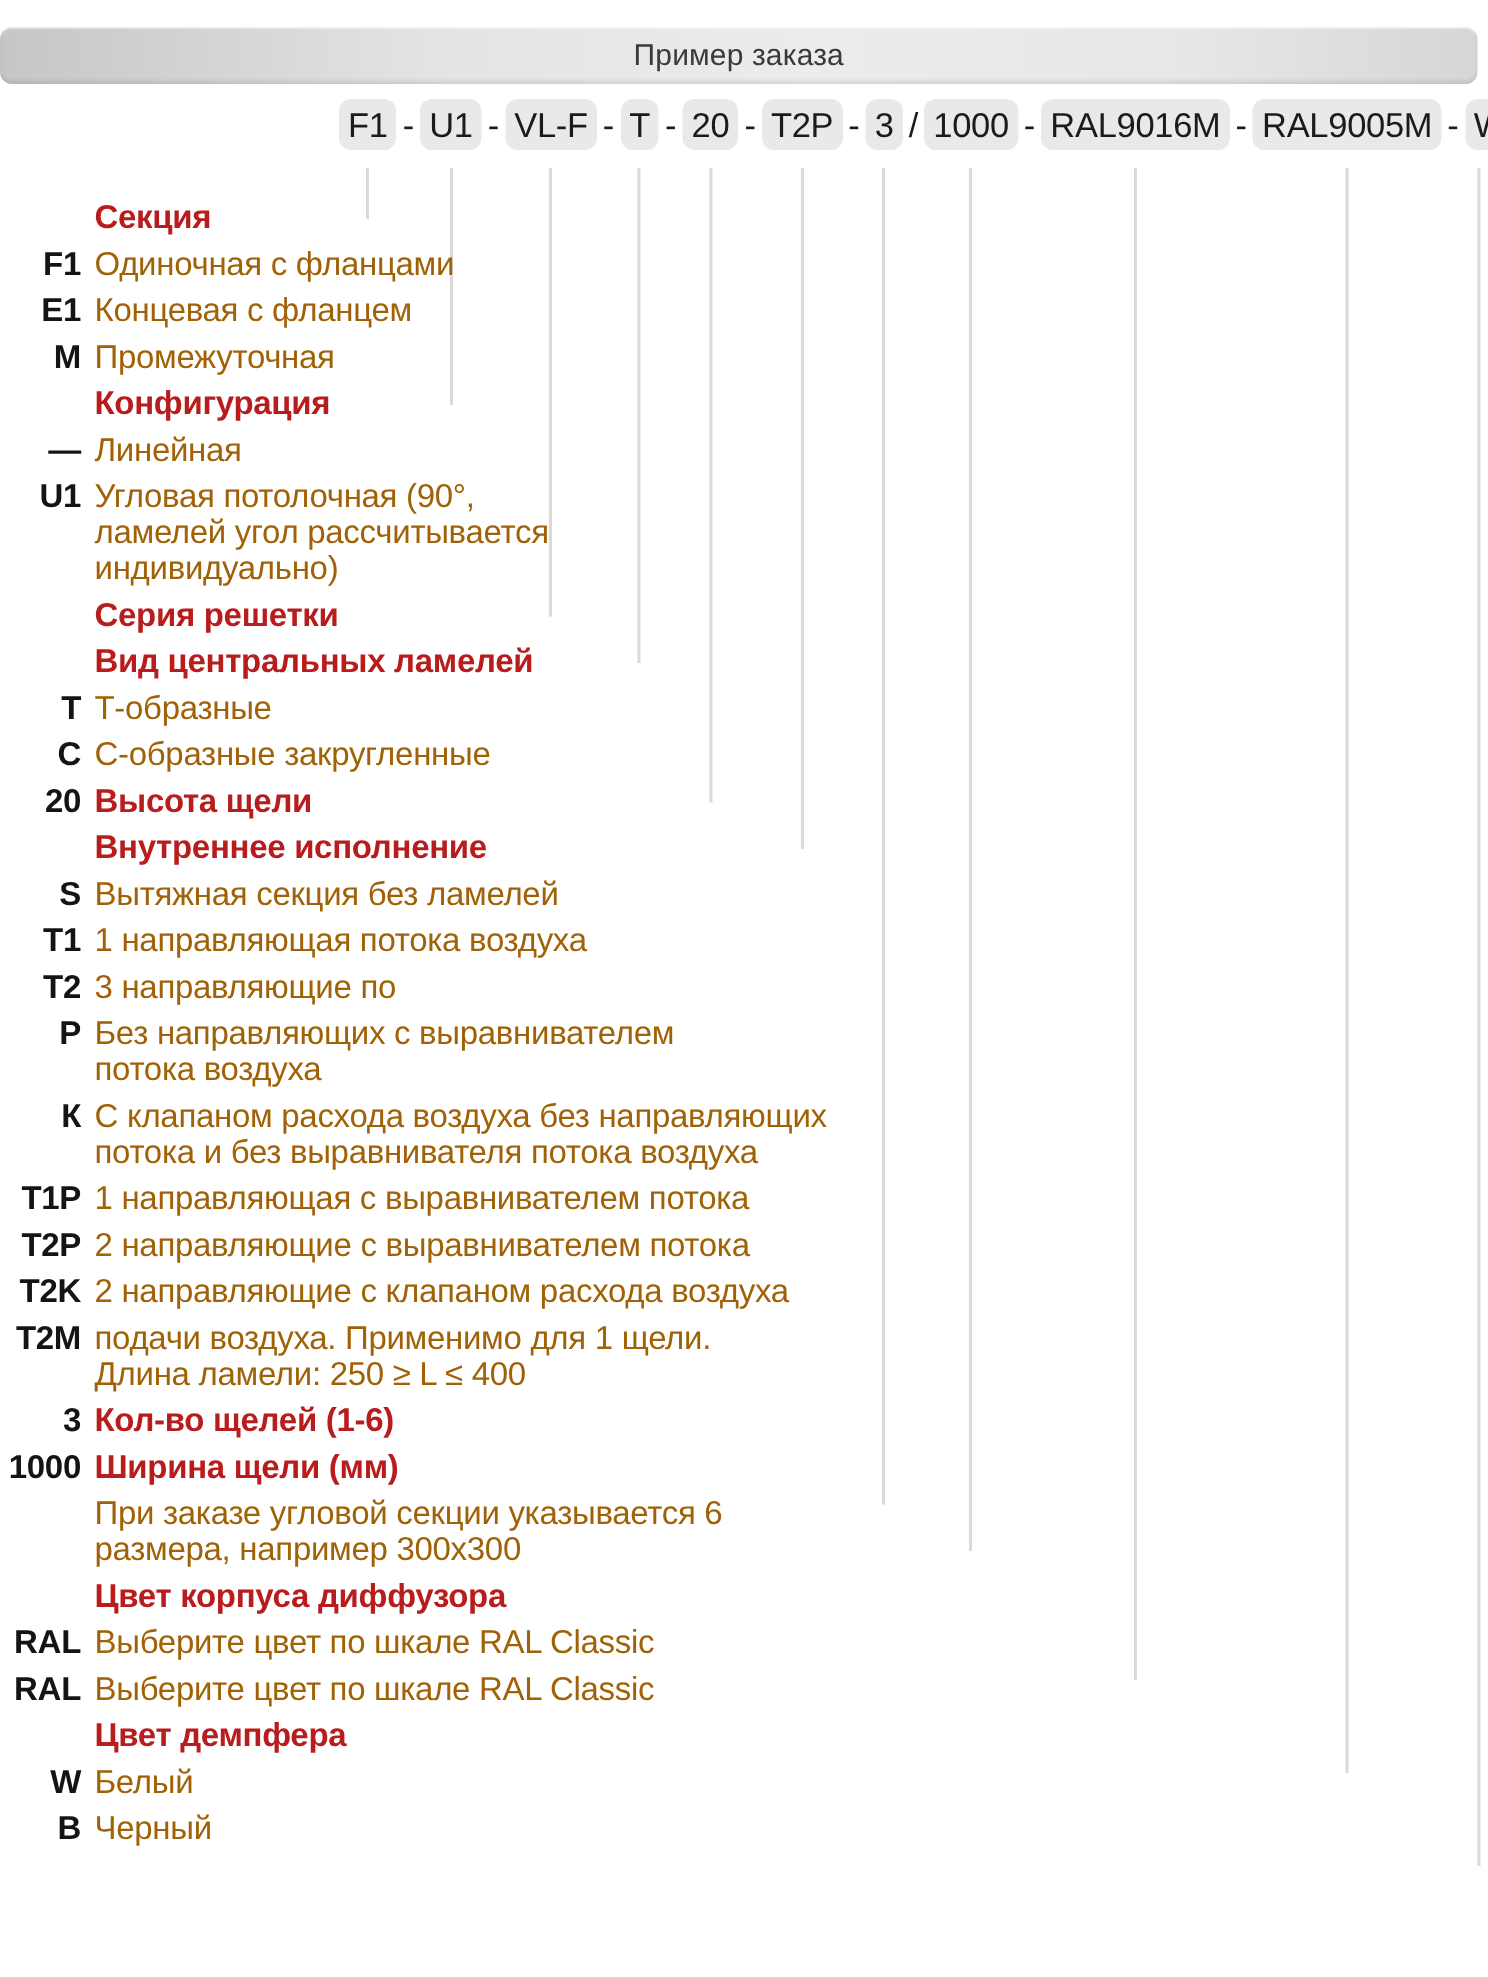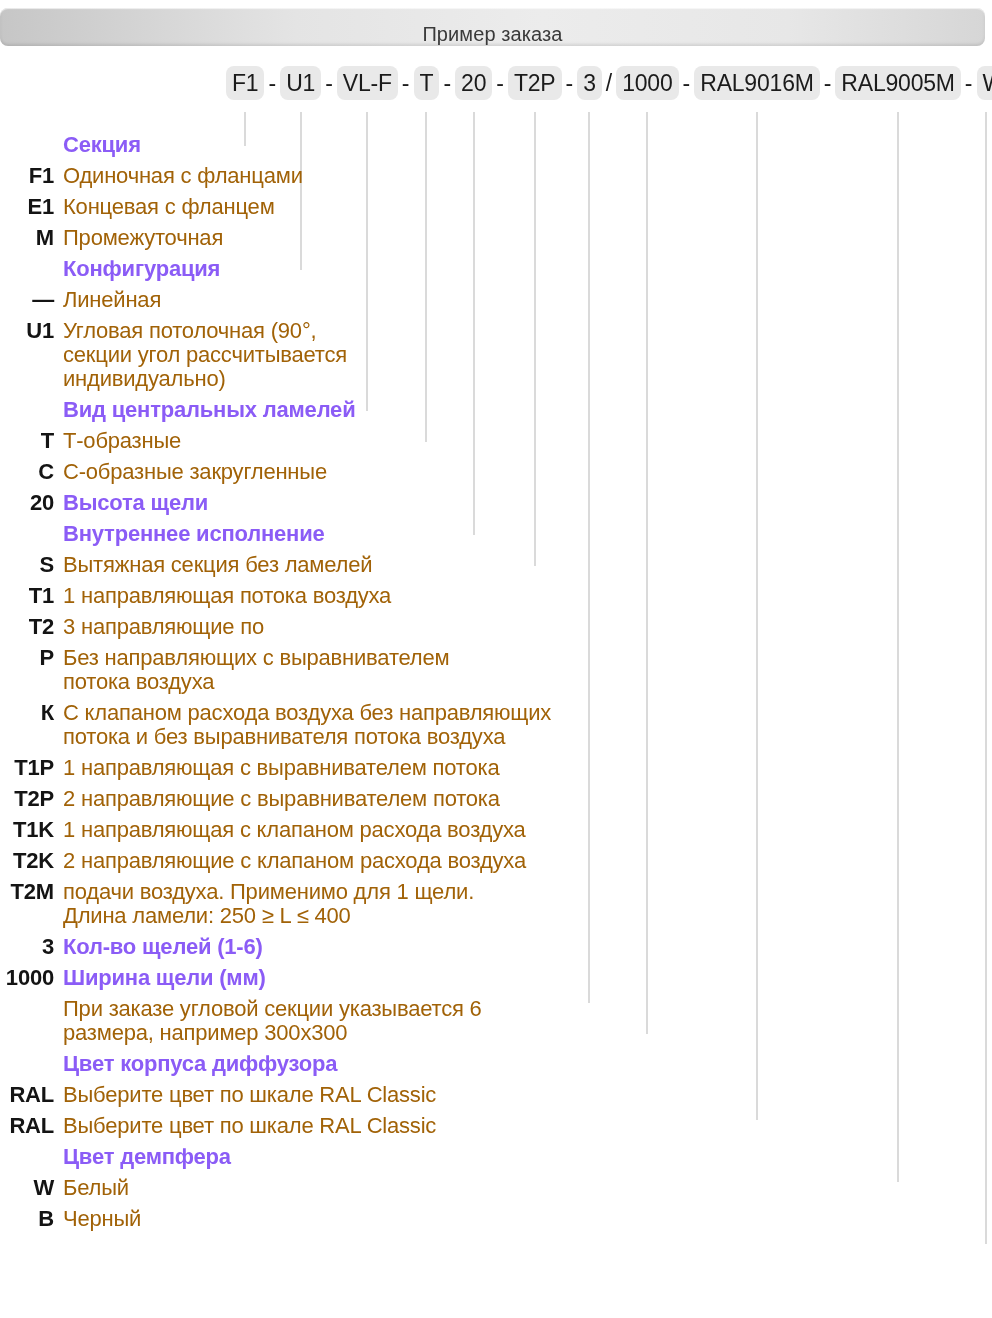--- a/index.html
+++ b/index.html
@@ -2,45 +2,45 @@
 <html><head>
 <meta charset="utf-8">
 <style>
   html,body{margin:0;padding:0;background:#fff;}
   #page{
     position:relative;width:992px;height:1318px;background:#ffffff;overflow:hidden;
     font-family:"Liberation Sans",sans-serif;color:#1f1f1f;
   }
   
   .header-bar{
-    position:absolute;left:0;top:8px;width:985px;height:38px;border-radius:8px;
+    position:absolute;left:0;top:18px;width:985px;height:38px;border-radius:8px;
     background:linear-gradient(to right,#c6c6c6,#e4e4e4 30%,#ececec 55%,#e7e7e7 80%,#d6d6d6 100%);
     box-shadow:inset 0 -2px 3px rgba(0,0,0,0.10), inset 0 1px 1px rgba(255,255,255,0.7);
-    display:flex;align-items:flex-end;justify-content:center;
+    display:flex;align-items:center;justify-content:center;
   }
   .header-title{font-size:20px;color:#3a3a3a;letter-spacing:0.1px;}
   
   .code-strip{
     position:absolute;left:226px;top:66px;height:34px;
     display:flex;align-items:center;white-space:nowrap;
   }
   .codebox{
     background:#e9e9e9;border-radius:8px;padding:4px 6px;
     font-size:23px;line-height:26px;color:#1b1b1b;letter-spacing:-0.2px;
   }
   .codesep{margin:0 4px;font-size:23px;color:#1b1b1b;}
   
   .legend{position:absolute;left:0;top:133px;width:992px;z-index:2;}
   .lrow{
     display:grid;grid-template-columns:54px 1fr;column-gap:9px;
     margin-bottom:7px;font-size:22px;line-height:24px;letter-spacing:-0.2px;
   }
   .lcode{text-align:right;font-weight:700;color:#141414;}
   .ltext{color:#a16207;}
-  .ltext.bold{font-weight:700;color:#8b5cf6;}
+  .ltext.bold{font-weight:700;color:#b91c1c;}
   
   .conn-h{position:absolute;height:2px;background:#dadada;z-index:1;}
   .conn-v{position:absolute;width:2px;background:#dadada;z-index:1;}
 </style>
 </head>
 <body>
 
 <div id="page">
   <div class="header-bar">
     <div class="header-title">Пример заказа</div>
@@ -98,23 +98,27 @@
       <div class="lrow">
         <span class="lcode">—</span>
         <span class="ltext">
           <div>Линейная</div>
         </span>
       </div>
       <div class="lrow">
         <span class="lcode">U1</span>
         <span class="ltext">
           <div>Угловая потолочная (90°,</div>
-          <div>секции угол рассчитывается</div>
+          <div>ламелей угол рассчитывается</div>
           <div>индивидуально)</div>
         </span>
+      </div>
+      <div class="lrow">
+        <span class="lcode"></span>
+        <span class="ltext bold">Серия решетки</span>
       </div>
       <div class="lrow">
         <span class="lcode"></span>
         <span class="ltext bold">Вид центральных ламелей</span>
       </div>
       <div class="lrow">
         <span class="lcode">T</span>
         <span class="ltext">
           <div>Т-образные</div>
         </span>
@@ -168,26 +172,20 @@
       <div class="lrow">
         <span class="lcode">T1P</span>
         <span class="ltext">
           <div>1 направляющая с выравнивателем потока</div>
         </span>
       </div>
       <div class="lrow">
         <span class="lcode">T2P</span>
         <span class="ltext">
           <div>2 направляющие с выравнивателем потока</div>
-        </span>
-      </div>
-      <div class="lrow">
-        <span class="lcode">T1K</span>
-        <span class="ltext">
-          <div>1 направляющая с клапаном расхода воздуха</div>
         </span>
       </div>
       <div class="lrow">
         <span class="lcode">T2K</span>
         <span class="ltext">
           <div>2 направляющие с клапаном расхода воздуха</div>
         </span>
       </div>
       <div class="lrow">
         <span class="lcode">T2M</span>

